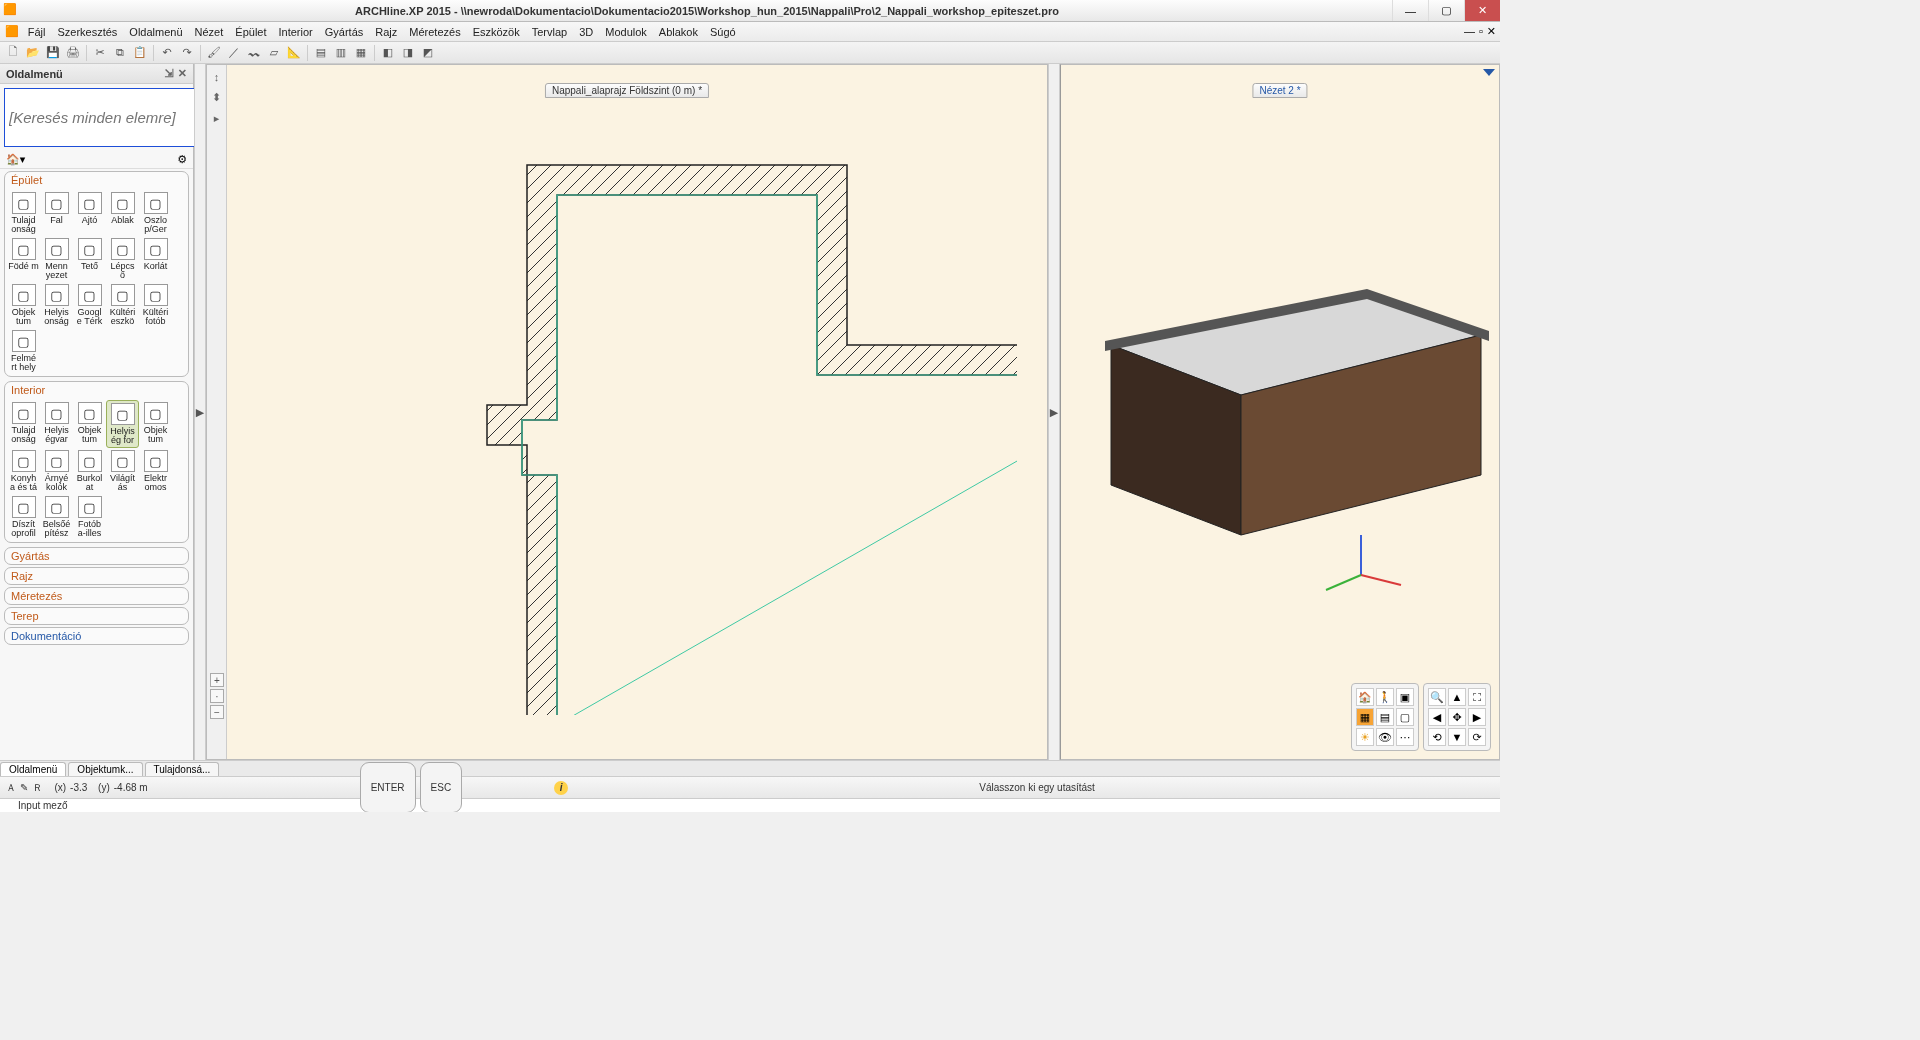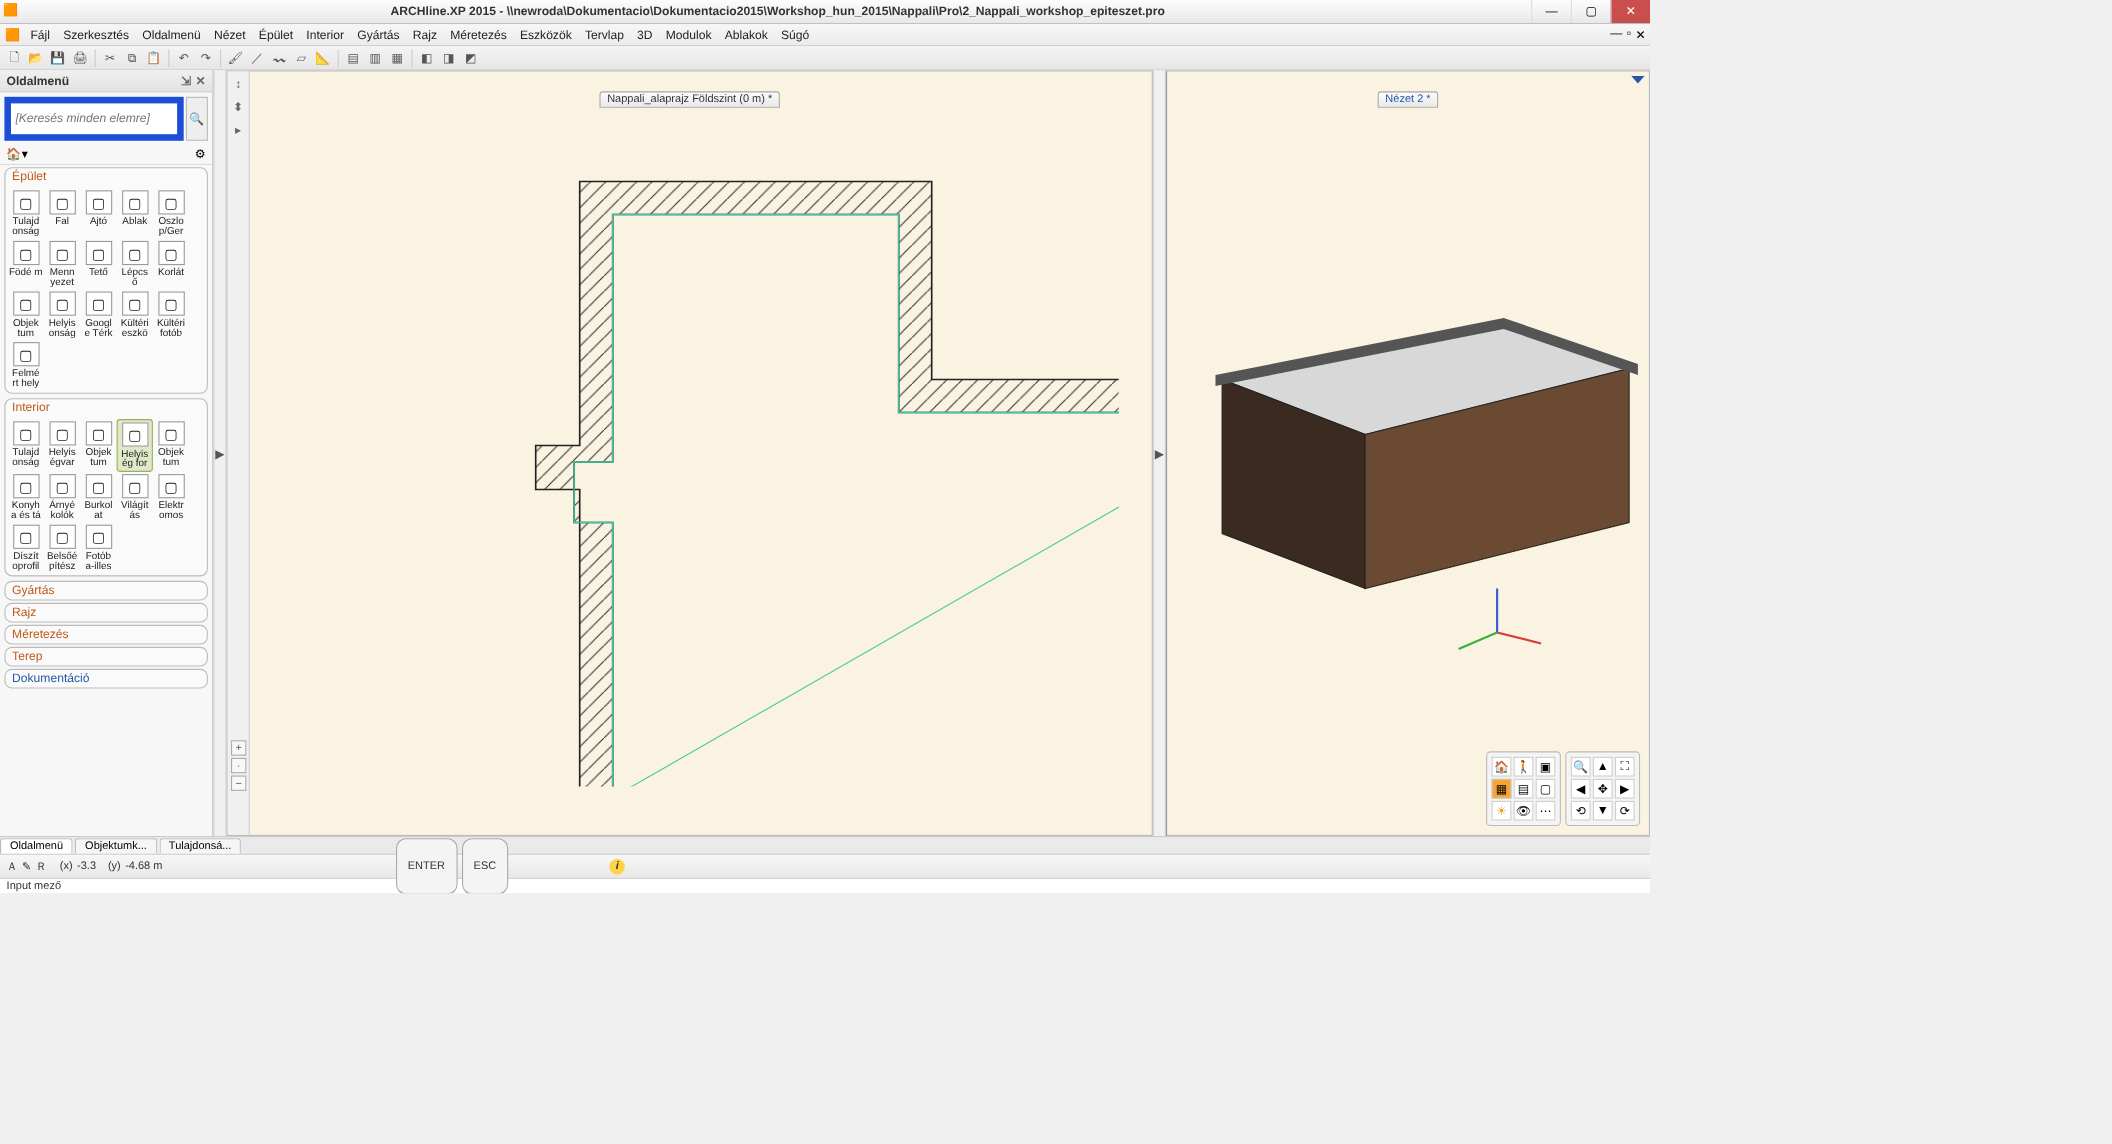--- a/index.html
+++ b/index.html
@@ -19,21 +19,21 @@
 .toolbar { height: 22px; background: linear-gradient(#f4f4f4,#e6e6e6); display: flex; align-items: center; gap: 2px; padding: 0 4px; border-bottom: 1px solid #ccc; }
 .tbtn { width: 18px; height: 18px; border: 1px solid transparent; display: flex; align-items: center; justify-content: center; color: #555; }
 .tsep { width: 1px; height: 16px; background: #ccc; margin: 0 2px; }
 
 .main { display: flex; height: calc(812px - 22px - 20px - 22px - 16px - 14px - 22px); }
 
 .sidepanel { width: 194px; background: #f7f7f7; border-right: 1px solid #bbb; display: flex; flex-direction: column; }
 .sidehdr { height: 20px; background: linear-gradient(#f0f0f0,#e2e2e2); border-bottom: 1px solid #ccc; display: flex; align-items: center; padding: 0 6px; font-weight: bold; color: #333; }
 .sidehdr .ctrls { margin-left: auto; display: flex; gap: 4px; color: #666; }
 .searchrow { display: flex; padding: 4px; gap: 2px; }
-.searchrow input { flex: 1; border: 6px solid #1d4ed8; padding: 8px 4px; font-size: 11px; font-style: italic; color: #666; }
+.searchrow input { flex: 1; border: 1px solid #1d4ed8; padding: 20px 4px; font-size: 15px; font-style: italic; color: #666; }
 .searchrow .sbtn { width: 20px; border: 1px solid #bbb; background: #eee; display: flex; align-items: center; justify-content: center; }
 .breadrow { display: flex; align-items: center; padding: 2px 6px; border-bottom: 1px solid #ddd; }
 .breadrow .gear { margin-left: auto; }
 
 .cat { border: 1px solid #bbb; border-radius: 7px; margin: 2px 4px; background: #fafafa; }
 .cat-h { padding: 2px 6px; color: #c05a1a; font-size: 11px; }
 .grid { display: flex; flex-wrap: wrap; padding: 2px; }
 .cell { width: 33px; display: flex; flex-direction: column; align-items: center; padding: 2px 1px; text-align: center; line-height: 1; font-size: 9px; color: #222; }
 .cell .ic { width: 24px; height: 22px; margin-bottom: 2px; border: 1px solid #999; background: #fff; display: flex; align-items: center; justify-content: center; font-size: 13px; }
 .cell.sel { background: #dfe8c8; border: 1px solid #9ab05a; border-radius: 3px; }
@@ -60,21 +60,21 @@
 
 .tabsrow { height: 16px; background: #eaeaea; border-top: 1px solid #ccc; display: flex; align-items: flex-end; }
 .tabsrow .tab { padding: 1px 8px; border: 1px solid #bbb; border-bottom: none; background: #f6f6f6; margin-right: 2px; font-size: 10px; border-radius: 3px 3px 0 0; }
 .tabsrow .tab.active { background: #fff; }
 
 .statusrow { height: 22px; background: linear-gradient(#f7f7f7,#e8e8e8); border-top: 1px solid #ccc; display: flex; align-items: center; font-size: 10px; color: #333; }
 .statusrow .seg { padding: 0 6px; display: flex; align-items: center; gap: 4px; }
 .statusrow .btn { padding: 19px 10px; border: 1px solid #aaa; border-radius: 9px; background: #f4f4f4; }
 .statusrow .info { width: 14px; height: 14px; border-radius: 50%; background: #ffd24a; display: flex; align-items: center; justify-content: center; font-weight: bold; font-style: italic; }
 
-.inputlabel { height: 14px; background: #fff; border-top: 1px solid #ccc; padding: 0 6px; font-size: 10px; color: #333; display: flex; align-items: center; }
+.inputlabel { height: 14px; background: #fff; border-top: 1px solid #ccc; padding: 0 18px; font-size: 10px; color: #333; display: flex; align-items: center; }
 
 .bottombar { height: 22px; background: linear-gradient(#f2f2f2,#e2e2e2); display: flex; align-items: center; gap: 4px; padding: 0 4px; border-top: 1px solid #ccc; }
 .bb { width: 22px; height: 18px; border: 1px solid #bbb; background: #f8f8f8; display: flex; align-items: center; justify-content: center; font-size: 11px; }
 .bsel { height: 18px; border: 1px solid #bbb; background: #fff; padding: 0 16px 0 4px; position: relative; min-width: 110px; display: flex; align-items: center; }
 .bsel::after { content: "▾"; position: absolute; right: 3px; color: #555; }
 </style>
 </head>
 <body>
 
 <div class="titlebar">
@@ -389,20 +389,23 @@
     <span>(y)</span>
     <span>-4.68 m</span>
   </div>
   <div class="seg" style="margin-left:200px">
     <span class="btn">ENTER</span>
     <span class="btn">ESC</span>
   </div>
   <div class="seg" style="margin-left:80px">
     <span class="info">i</span>
   </div>
+  <div class="seg" style="flex:1;justify-content:center">
+    <span>Válasszon ki egy utasítást</span>
+  </div>
 </div>
 
 <div class="inputlabel">
   <span>Input mező</span>
 </div>
 
 <div class="bottombar">
   <div class="bb">⚙</div>
   <div class="bb">▦</div>
   <div class="bb">▭</div>

